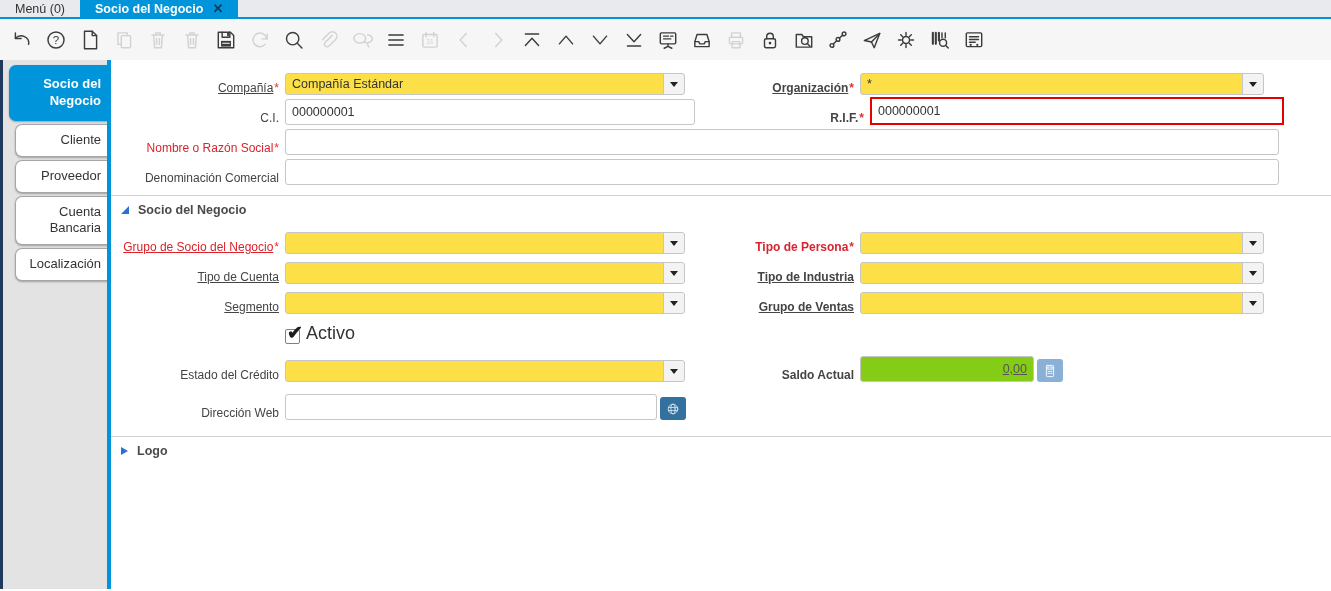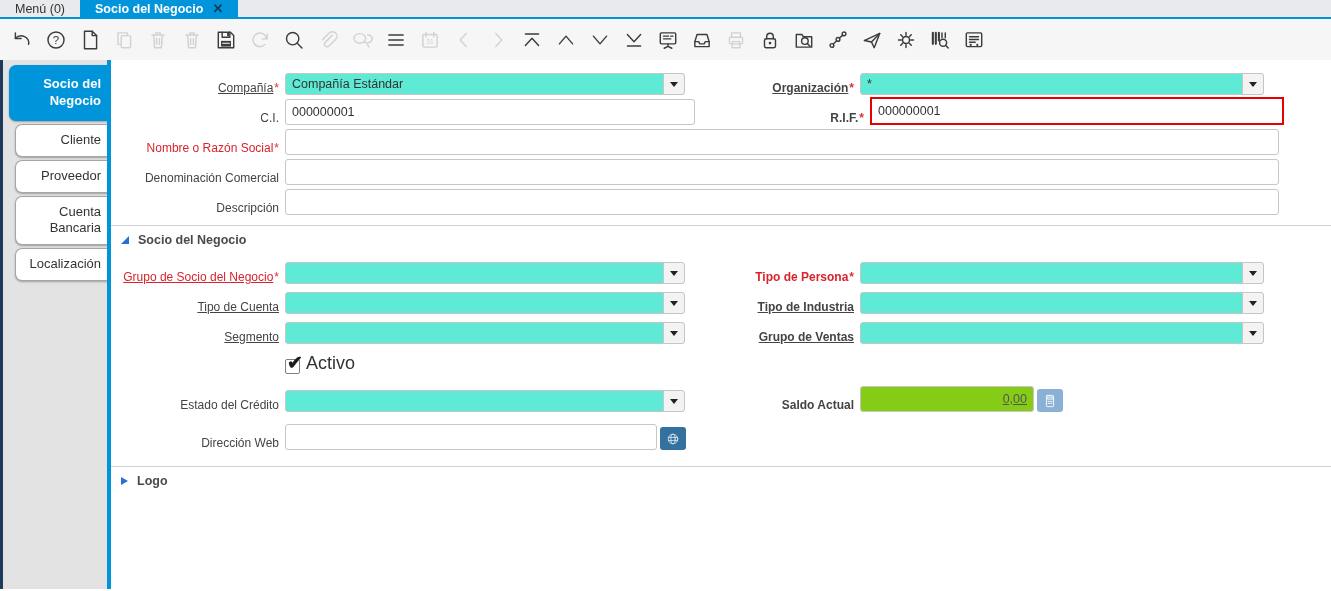--- a/index.html
+++ b/index.html
@@ -27,21 +27,21 @@
   .stab { width:95px; margin-left:12px; margin-bottom:3px; background:#fff; border:1px solid #a6a6a6; border-right:none; border-radius:7px 0 0 7px; padding:7px 9px 7px 4px; font-size:13px; color:#333; text-align:right; line-height:1.3; box-shadow:0 1px 2px rgba(0,0,0,.3); cursor:pointer; }
   .stab.active { background:#0095db; color:#fff; font-weight:bold; width:101px; margin-left:6px; border-color:#0095db; padding-top:10px; padding-bottom:10px; }
   
   .frow { display:flex; align-items:flex-end; height:30px; }
   .lab { font-size:12px; color:#444; text-align:right; line-height:1.1; }
   .lab1 { width:168px; margin-right:6px; flex:none; }
   .lab2 { width:169px; margin-right:6px; flex:none;font-weight:bold; }
   .link { text-decoration:underline; cursor:pointer; }
   .mand { color:#d9232d; }
   .req { color:#e03131; margin-left:1px; }
-  .combo { display:flex; align-items:stretch; height:22px; background:#5eead4; border:1px solid #c6c6c6; border-radius:3px; flex:none; cursor:default; }
+  .combo { display:flex; align-items:stretch; height:22px; background:#fde047; border:1px solid #c6c6c6; border-radius:3px; flex:none; cursor:default; }
   .combo-val { flex:1; font-size:12.5px; color:#333; padding:3px 0 0 6px; overflow:hidden; white-space:nowrap; }
   .combo-btn { width:21px; border-left:1px solid #c6c6c6; background:#f3f3f3; border-radius:0 2px 2px 0; display:flex; align-items:center; justify-content:center; cursor:pointer; }
   .caret { width:0; height:0; border-left:4px solid transparent; border-right:4px solid transparent; border-top:5px solid #222; }
   .tinput { height:22px; border:1px solid #c6c6c6; border-radius:3px; font-size:12.5px; color:#333; padding:12px 6px; font-family:inherit; background:#fff; flex:none; }
   .tinput.err { border:2px solid #e60000; border-radius:0; }
   .tinput.ro { background:#84cc16; text-align:right; color:#555;text-decoration:underline; }
   .w400{width:400px} .w404{width:404px} .w410{width:410px} .w414{width:414px}
   .w994{width:994px} .w174{width:174px} .w372{width:372px}
   .sep { border-top:1px solid #cfcfcf; margin-top:10px; }
   .sechdr { display:flex; align-items:center; gap:9px; height:28px; padding-left:10px; font-size:12.5px; font-weight:bold; color:#4a4a4a; cursor:pointer; }
@@ -298,24 +298,20 @@
     <div class="frow">
       <div class="lab lab1 mand"><span>Nombre o Razón Social</span><span class="req">*</span></div>
       <input class="tinput w994" value="" style="">
     </div>
 
     <div class="frow">
       <div class="lab lab1"><span>Denominación Comercial</span></div>
       <input class="tinput w994" value="" style="">
     </div>
 
-    <div class="frow">
-      <div class="lab lab1"><span>Descripción</span></div>
-      <input class="tinput w994" value="" style="">
-    </div>
 
     <div class="sep"></div>
 
     <div class="sechdr">
       <span class="tri-open"></span>
       <span>Socio del Negocio</span>
     </div>
 
     <div class="frow">
       <div class="lab lab1 mand"><span class="link">Grupo de Socio del Negocio</span><span class="req">*</span></div>

